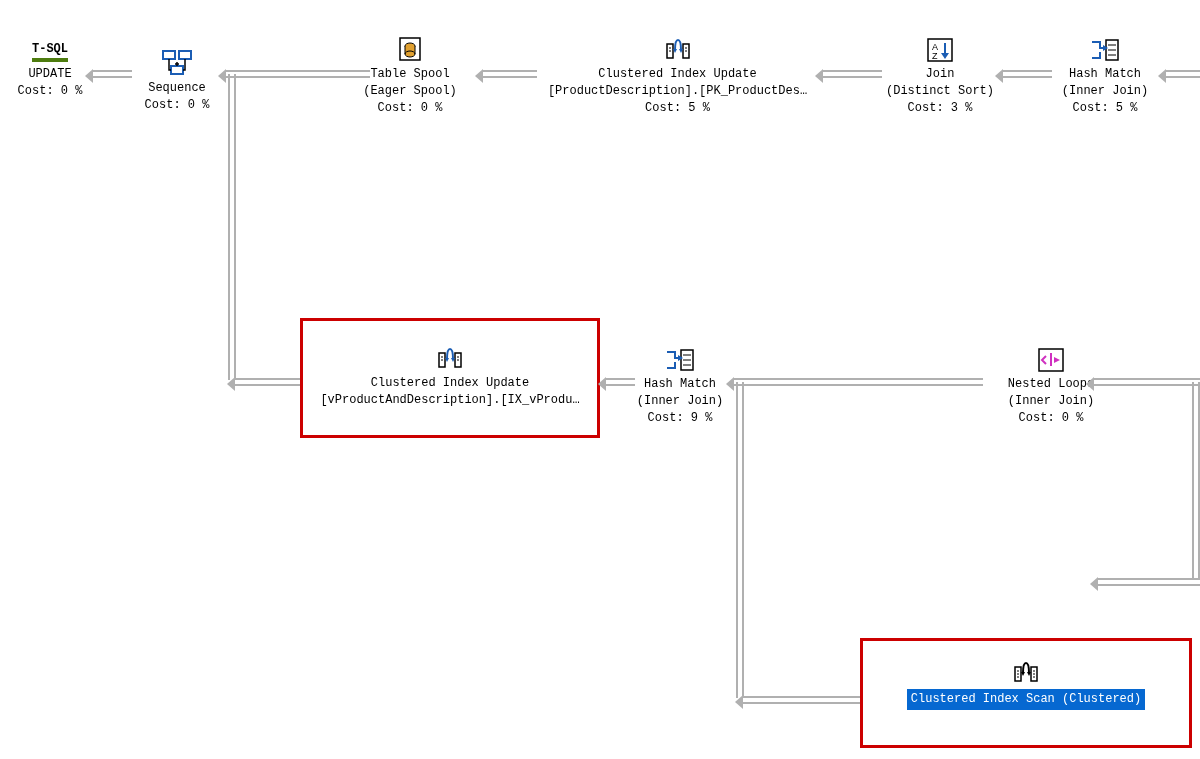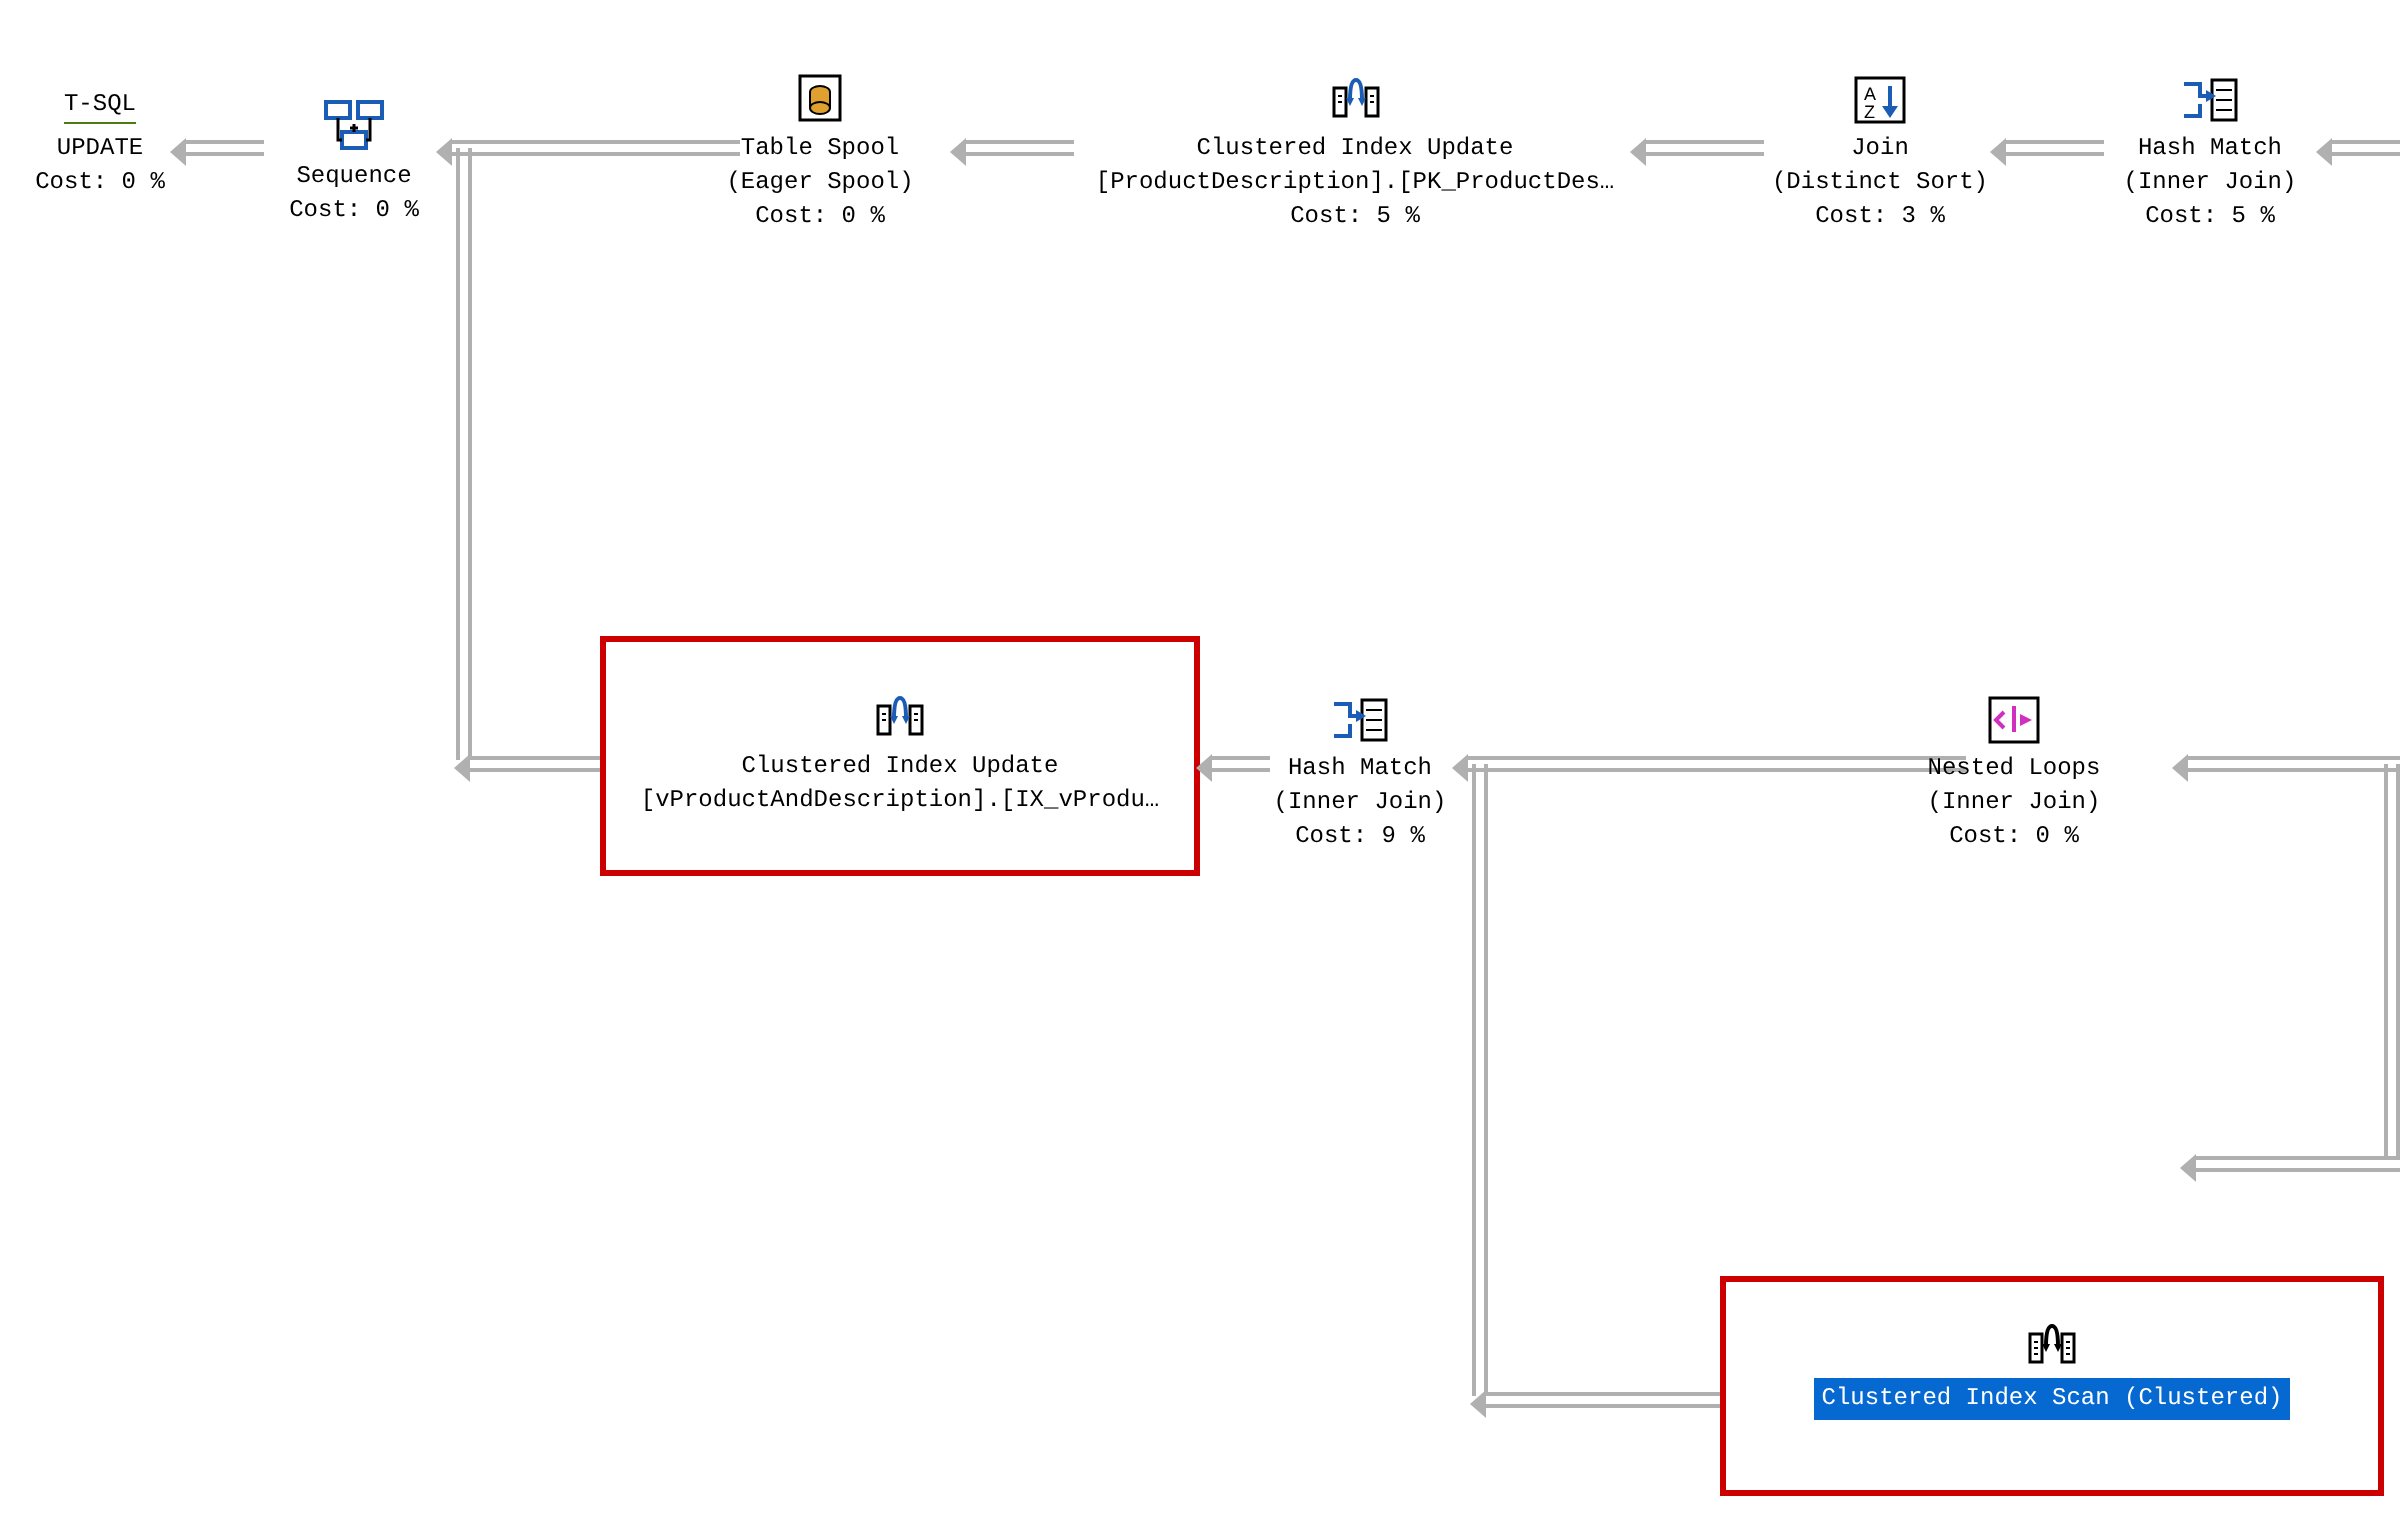--- a/index.html
+++ b/index.html
@@ -58,21 +58,21 @@
     width: 4px;
   }
 </style>
 </head>
 <body>
 
 <div class="canvas">
 
   <div class="node" style="left:10px; top:30px; width:80px">
     <div class="iconrow">
-      <span style="font-weight:normal; border-bottom:1px solid #4d7c0f;">T-SQL</span>
+      <span style="font-weight:bold; border-bottom:4px solid #4d7c0f;">T-SQL</span>
     </div>
     <div class="texts">
       <div class="tline">UPDATE</div>
       <div class="tline">Cost: 0 %</div>
     </div>
   </div>
 
   <div class="hconn" style="left:92px; top:70px; width:40px"></div>
 
   <div class="node" style="left:132px; top:44px; width:90px">
@@ -217,21 +217,21 @@
     </div>
     <div class="texts">
       <div class="tline">Hash Match</div>
       <div class="tline">(Inner Join)</div>
       <div class="tline">Cost: 9 %</div>
     </div>
   </div>
 
   <div class="hconn" style="left:733px; top:378px; width:250px"></div>
 
-  <div class="node" style="left:952px; top:340px; width:110px">
+  <div class="node" style="left:996px; top:340px; width:110px">
     <div class="iconrow">
       <svg width="26" height="24" viewBox="0 0 26 24">
         <rect x="1" y="1" width="24" height="22" fill="none" stroke="#000" stroke-width="1.5"></rect>
         <path d="M13 5 L13 18" stroke="#d030c0" stroke-width="2" fill="none"></path>
         <path d="M8 8 L4 12 L8 16" stroke="#d030c0" stroke-width="2" fill="none"></path>
         <polygon points="16,9 22,12 16,15" fill="#d030c0"></polygon>
       </svg>
     </div>
     <div class="texts">
       <div class="tline">Nested Loops</div>

